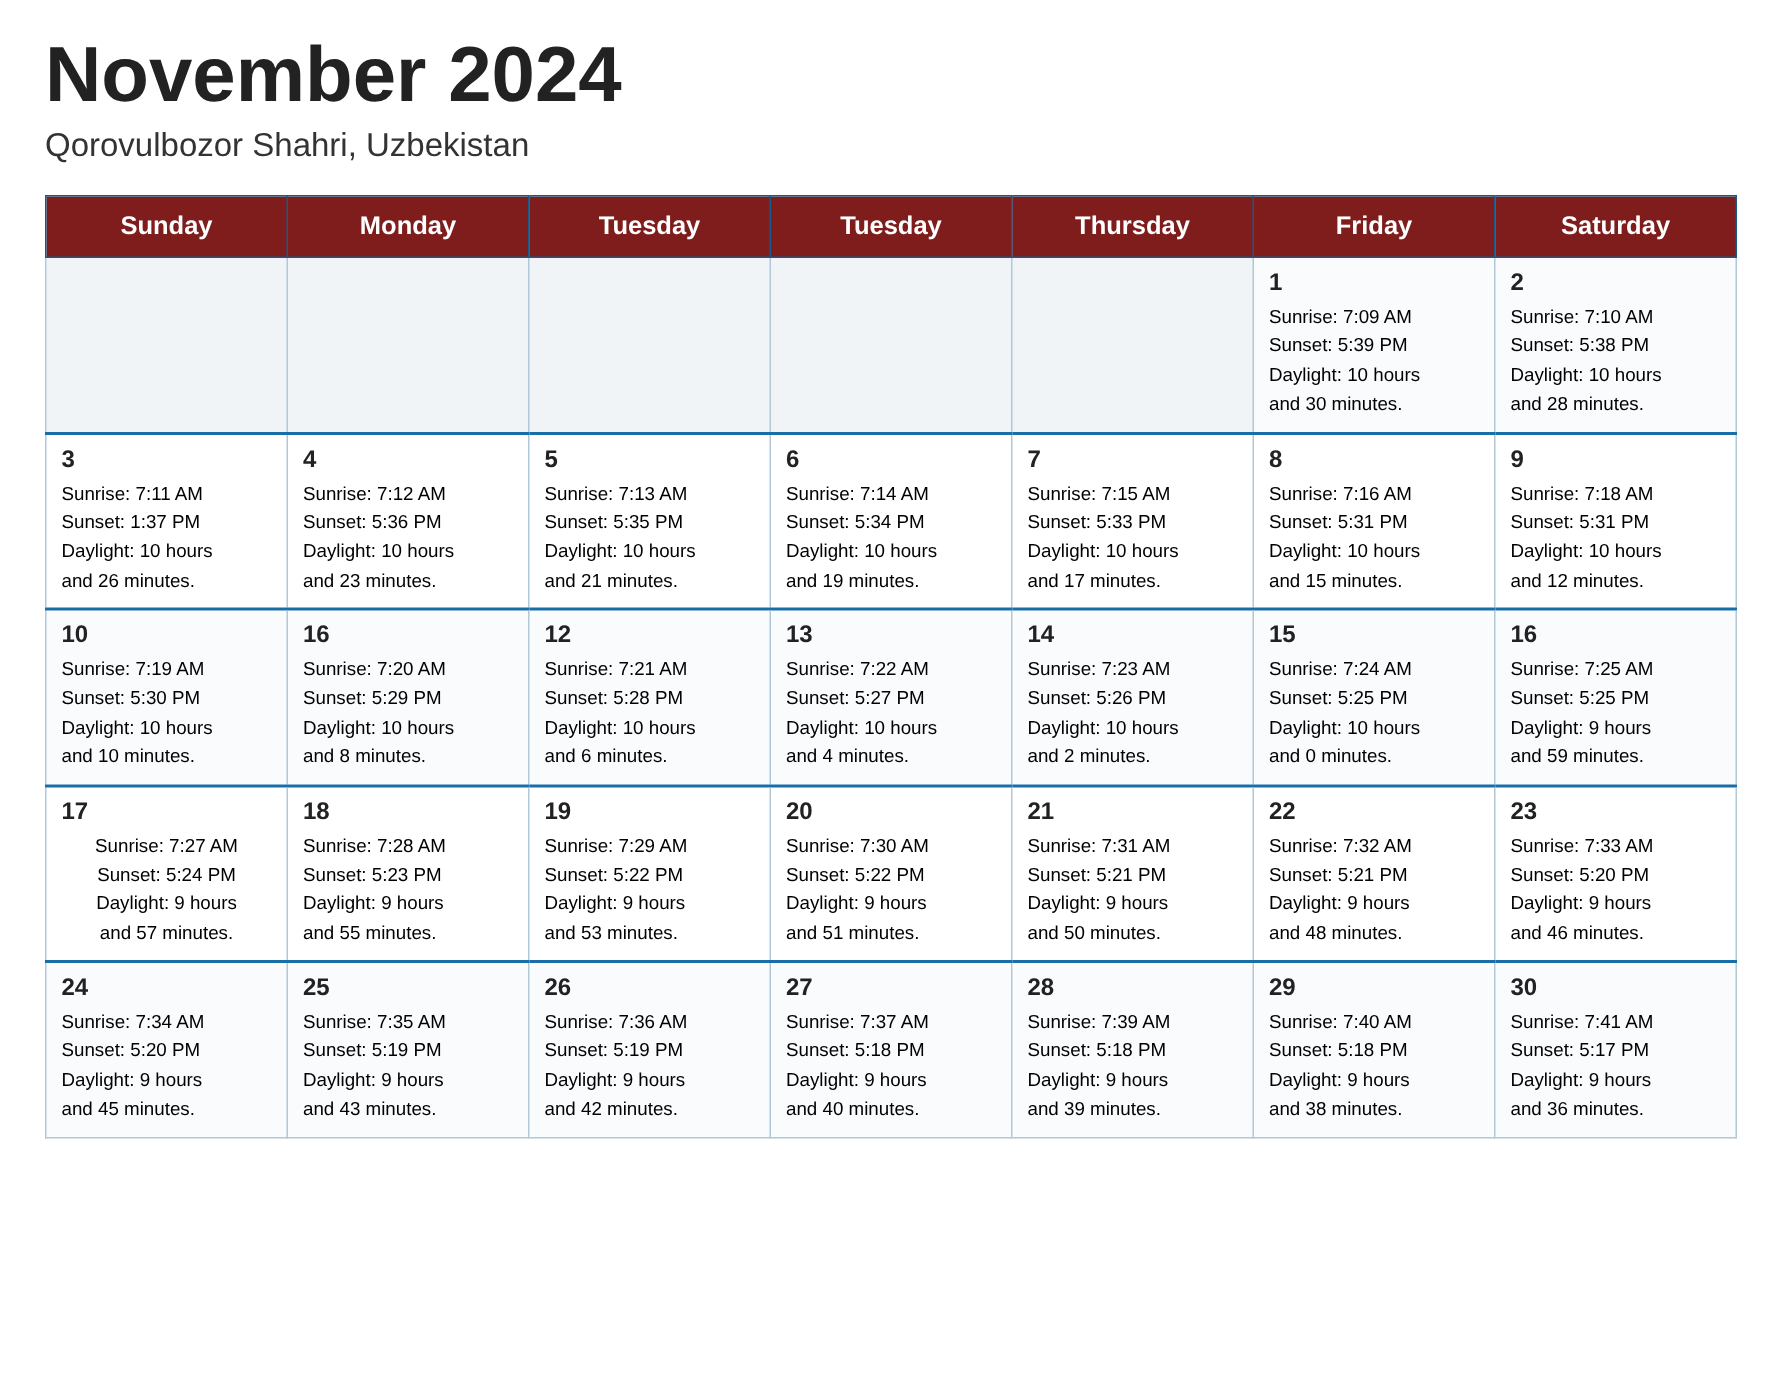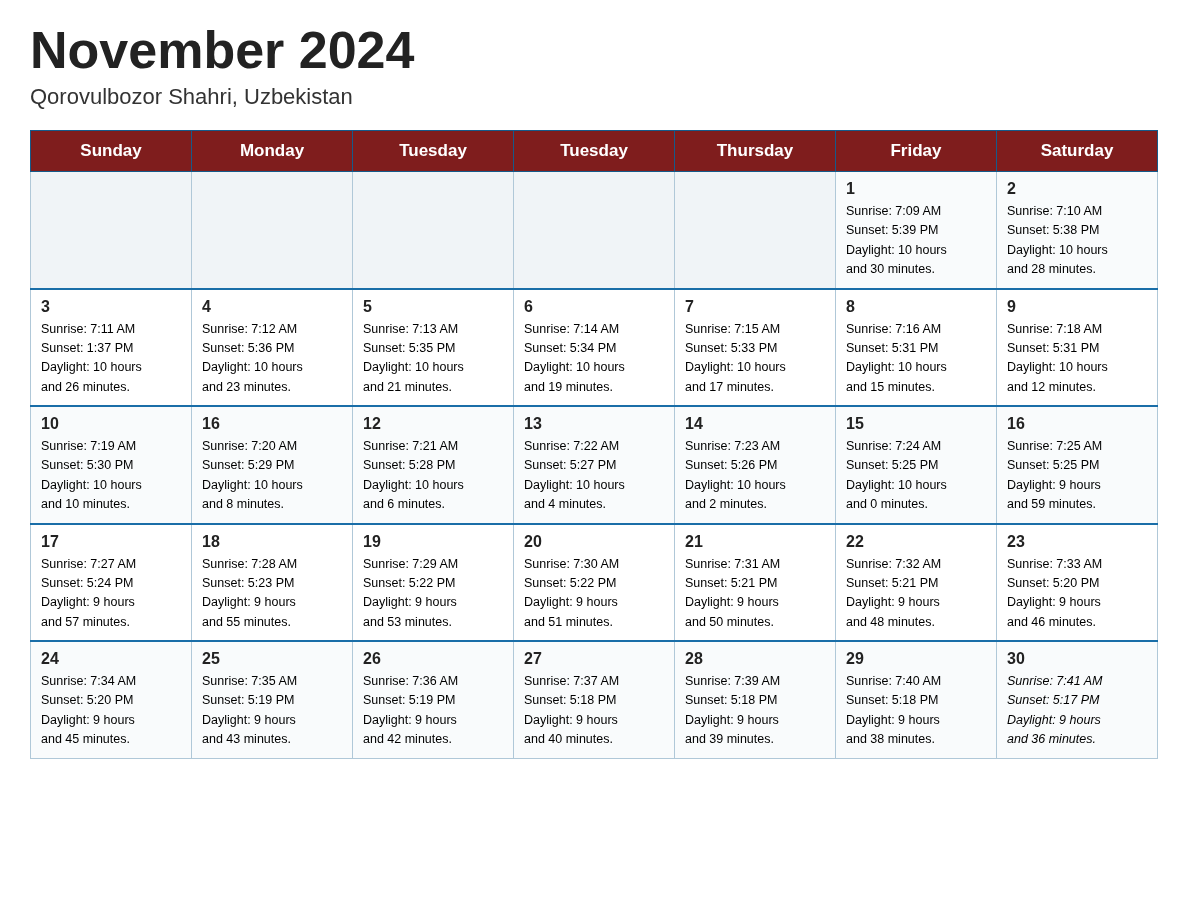--- a/index.html
+++ b/index.html
@@ -248,21 +248,21 @@
           <div class="day-num">16</div>
           <div class="day-info" style="white-space: pre-line;">Sunrise: 7:25 AM
 Sunset: 5:25 PM
 Daylight: 9 hours
 and 59 minutes.</div>
         </td>
       </tr>
       <tr class="row-divider">
         <td>
           <div class="day-num">17</div>
-          <div class="day-info" style="white-space: pre-line;">Sunrise: 7:27 AM
+          <div class="day-info" style="white-space: pre-line; text-align: center;">Sunrise: 7:27 AM
 Sunset: 5:24 PM
 Daylight: 9 hours
 and 57 minutes.</div>
         </td>
         <td>
           <div class="day-num">18</div>
           <div class="day-info" style="white-space: pre-line;">Sunrise: 7:28 AM
 Sunset: 5:23 PM
 Daylight: 9 hours
 and 55 minutes.</div>
@@ -341,20 +341,20 @@
         </td>
         <td>
           <div class="day-num">29</div>
           <div class="day-info" style="white-space: pre-line;">Sunrise: 7:40 AM
 Sunset: 5:18 PM
 Daylight: 9 hours
 and 38 minutes.</div>
         </td>
         <td>
           <div class="day-num">30</div>
-          <div class="day-info" style="white-space: pre-line; font-style: italic;">Sunrise: 7:41 AM
+          <div class="day-info" style="white-space: pre-line;">Sunrise: 7:41 AM
 Sunset: 5:17 PM
 Daylight: 9 hours
 and 36 minutes.</div>
         </td>
       </tr>
     </tbody>
 </table>
 
 </body></html>

